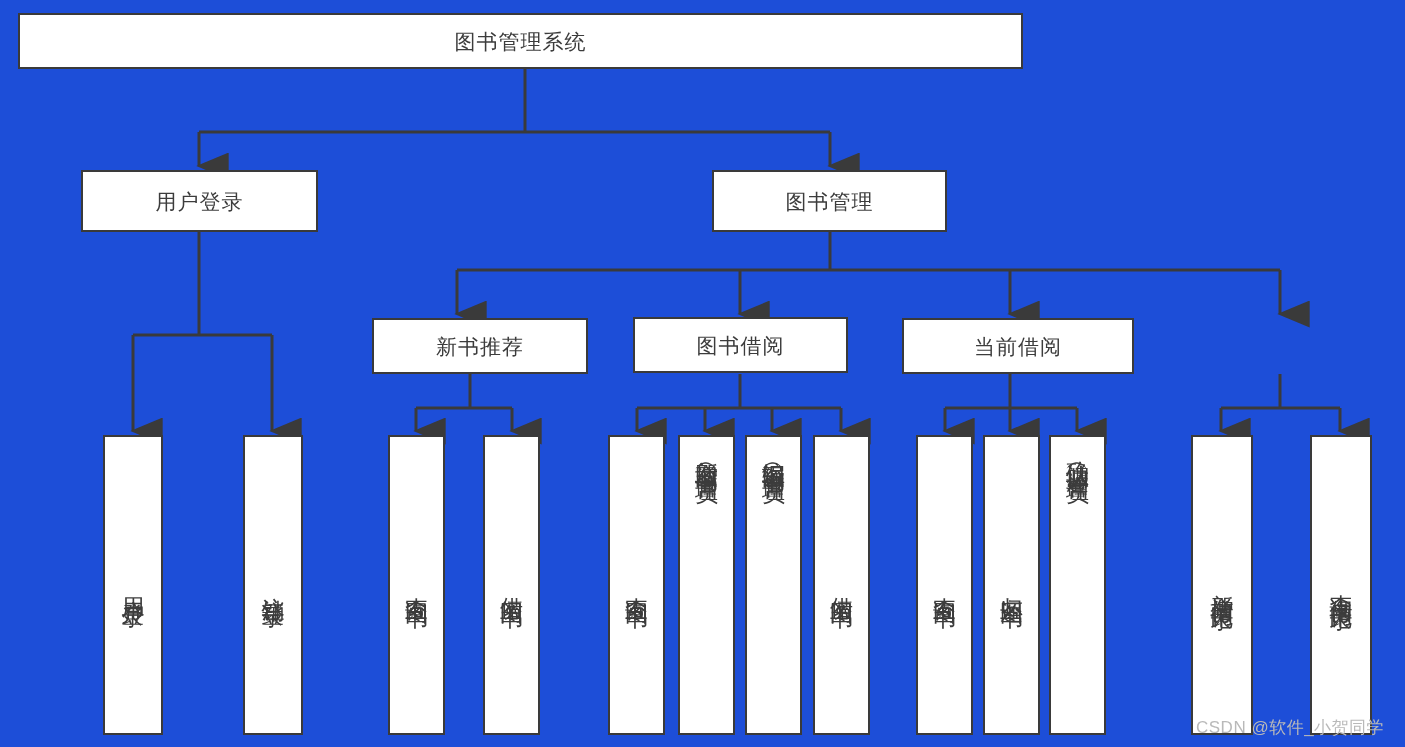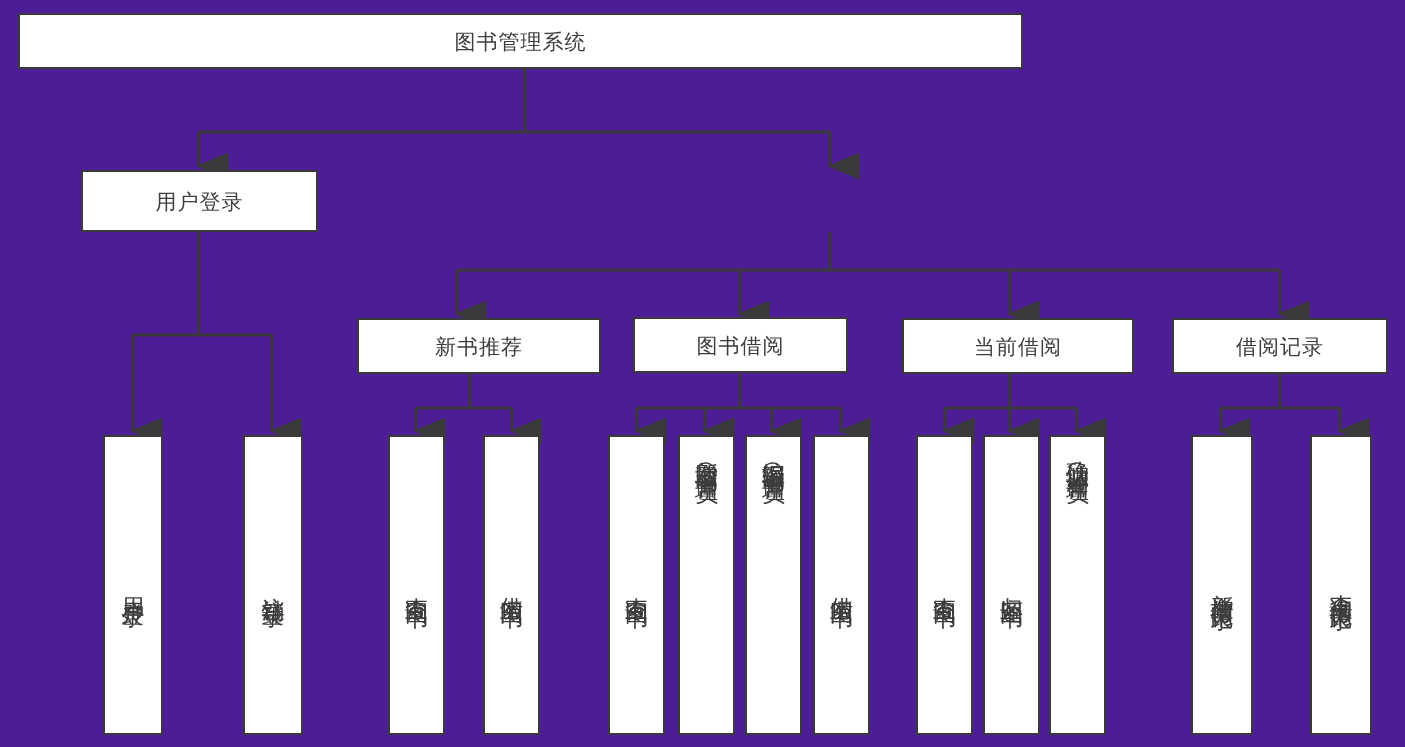--- a/index.html
+++ b/index.html
@@ -4,21 +4,21 @@
 <style>
   html, body {
     margin: 0;
     padding: 0;
     background: #ffffff;
   }
   #canvas {
     position: relative;
     width: 1405px;
     height: 747px;
-    background: #4c1d95;
+    background: #1d4ed8;
     font-family: "Liberation Sans", "DejaVu Sans", sans-serif;
     overflow: hidden;
   }
   svg.connectors {
     position: absolute;
     left: 0;
     top: 0;
     width: 1405px;
     height: 747px;
     pointer-events: none;
@@ -125,32 +125,32 @@
     </g>
   </svg>
 
   <div class="node horiz" id="root-node" style="left: 18px; top: 13px; width: 1005px; height: 56px;">
     <span class="node-label">图书管理系统</span>
   </div>
 
   <div class="node horiz" id="t1-0" style="left: 81px; top: 170px; width: 237px; height: 62px;">
     <span class="node-label">用户登录</span>
   </div>
+  <div class="node horiz" id="t1-1" style="left: 712px; top: 170px; width: 235px; height: 62px;">
+    <span class="node-label">图书管理</span>
+  </div>
 
-  <div class="node horiz" id="t2-0" style="left: 357px; top: 318px; width: 244px; height: 56px;">
+  <div class="node horiz" id="t2-0" style="left: 372px; top: 318px; width: 216px; height: 56px;">
     <span class="node-label">新书推荐</span>
   </div>
   <div class="node horiz" id="t2-1" style="left: 633px; top: 317px; width: 215px; height: 56px;">
     <span class="node-label">图书借阅</span>
   </div>
   <div class="node horiz" id="t2-2" style="left: 902px; top: 318px; width: 232px; height: 56px;">
     <span class="node-label">当前借阅</span>
-  </div>
-  <div class="node horiz" id="t2-3" style="left: 1172px; top: 318px; width: 216px; height: 56px;">
-    <span class="node-label">借阅记录</span>
   </div>
 
   <div class="node vert centered" id="lf-0" style="left: 103px; top: 435px; width: 60px; height: 300px;">
     <span class="node-label">用户登录</span>
   </div>
   <div class="node vert centered" id="lf-1" style="left: 243px; top: 435px; width: 60px; height: 300px;">
     <span class="node-label">注销登录</span>
   </div>
   <div class="node vert centered" id="lf-2" style="left: 388px; top: 435px; width: 57px; height: 300px;">
     <span class="node-label">查询图书</span>
@@ -179,13 +179,14 @@
   <div class="node vert" id="lf-10" style="left: 1049px; top: 435px; width: 57px; height: 300px;">
     <span class="node-label">确认归还（管理员）</span>
   </div>
   <div class="node vert centered" id="lf-11" style="left: 1191px; top: 435px; width: 62px; height: 300px;">
     <span class="node-label">新增借阅记录</span>
   </div>
   <div class="node vert centered" id="lf-12" style="left: 1310px; top: 435px; width: 62px; height: 300px;">
     <span class="node-label">查询借阅记录</span>
   </div>
 
+  <div class="watermark" id="wm" style="left: 1196px; top: 716px;">CSDN @软件_小贺同学</div>
 </div>
 
 </body></html>

